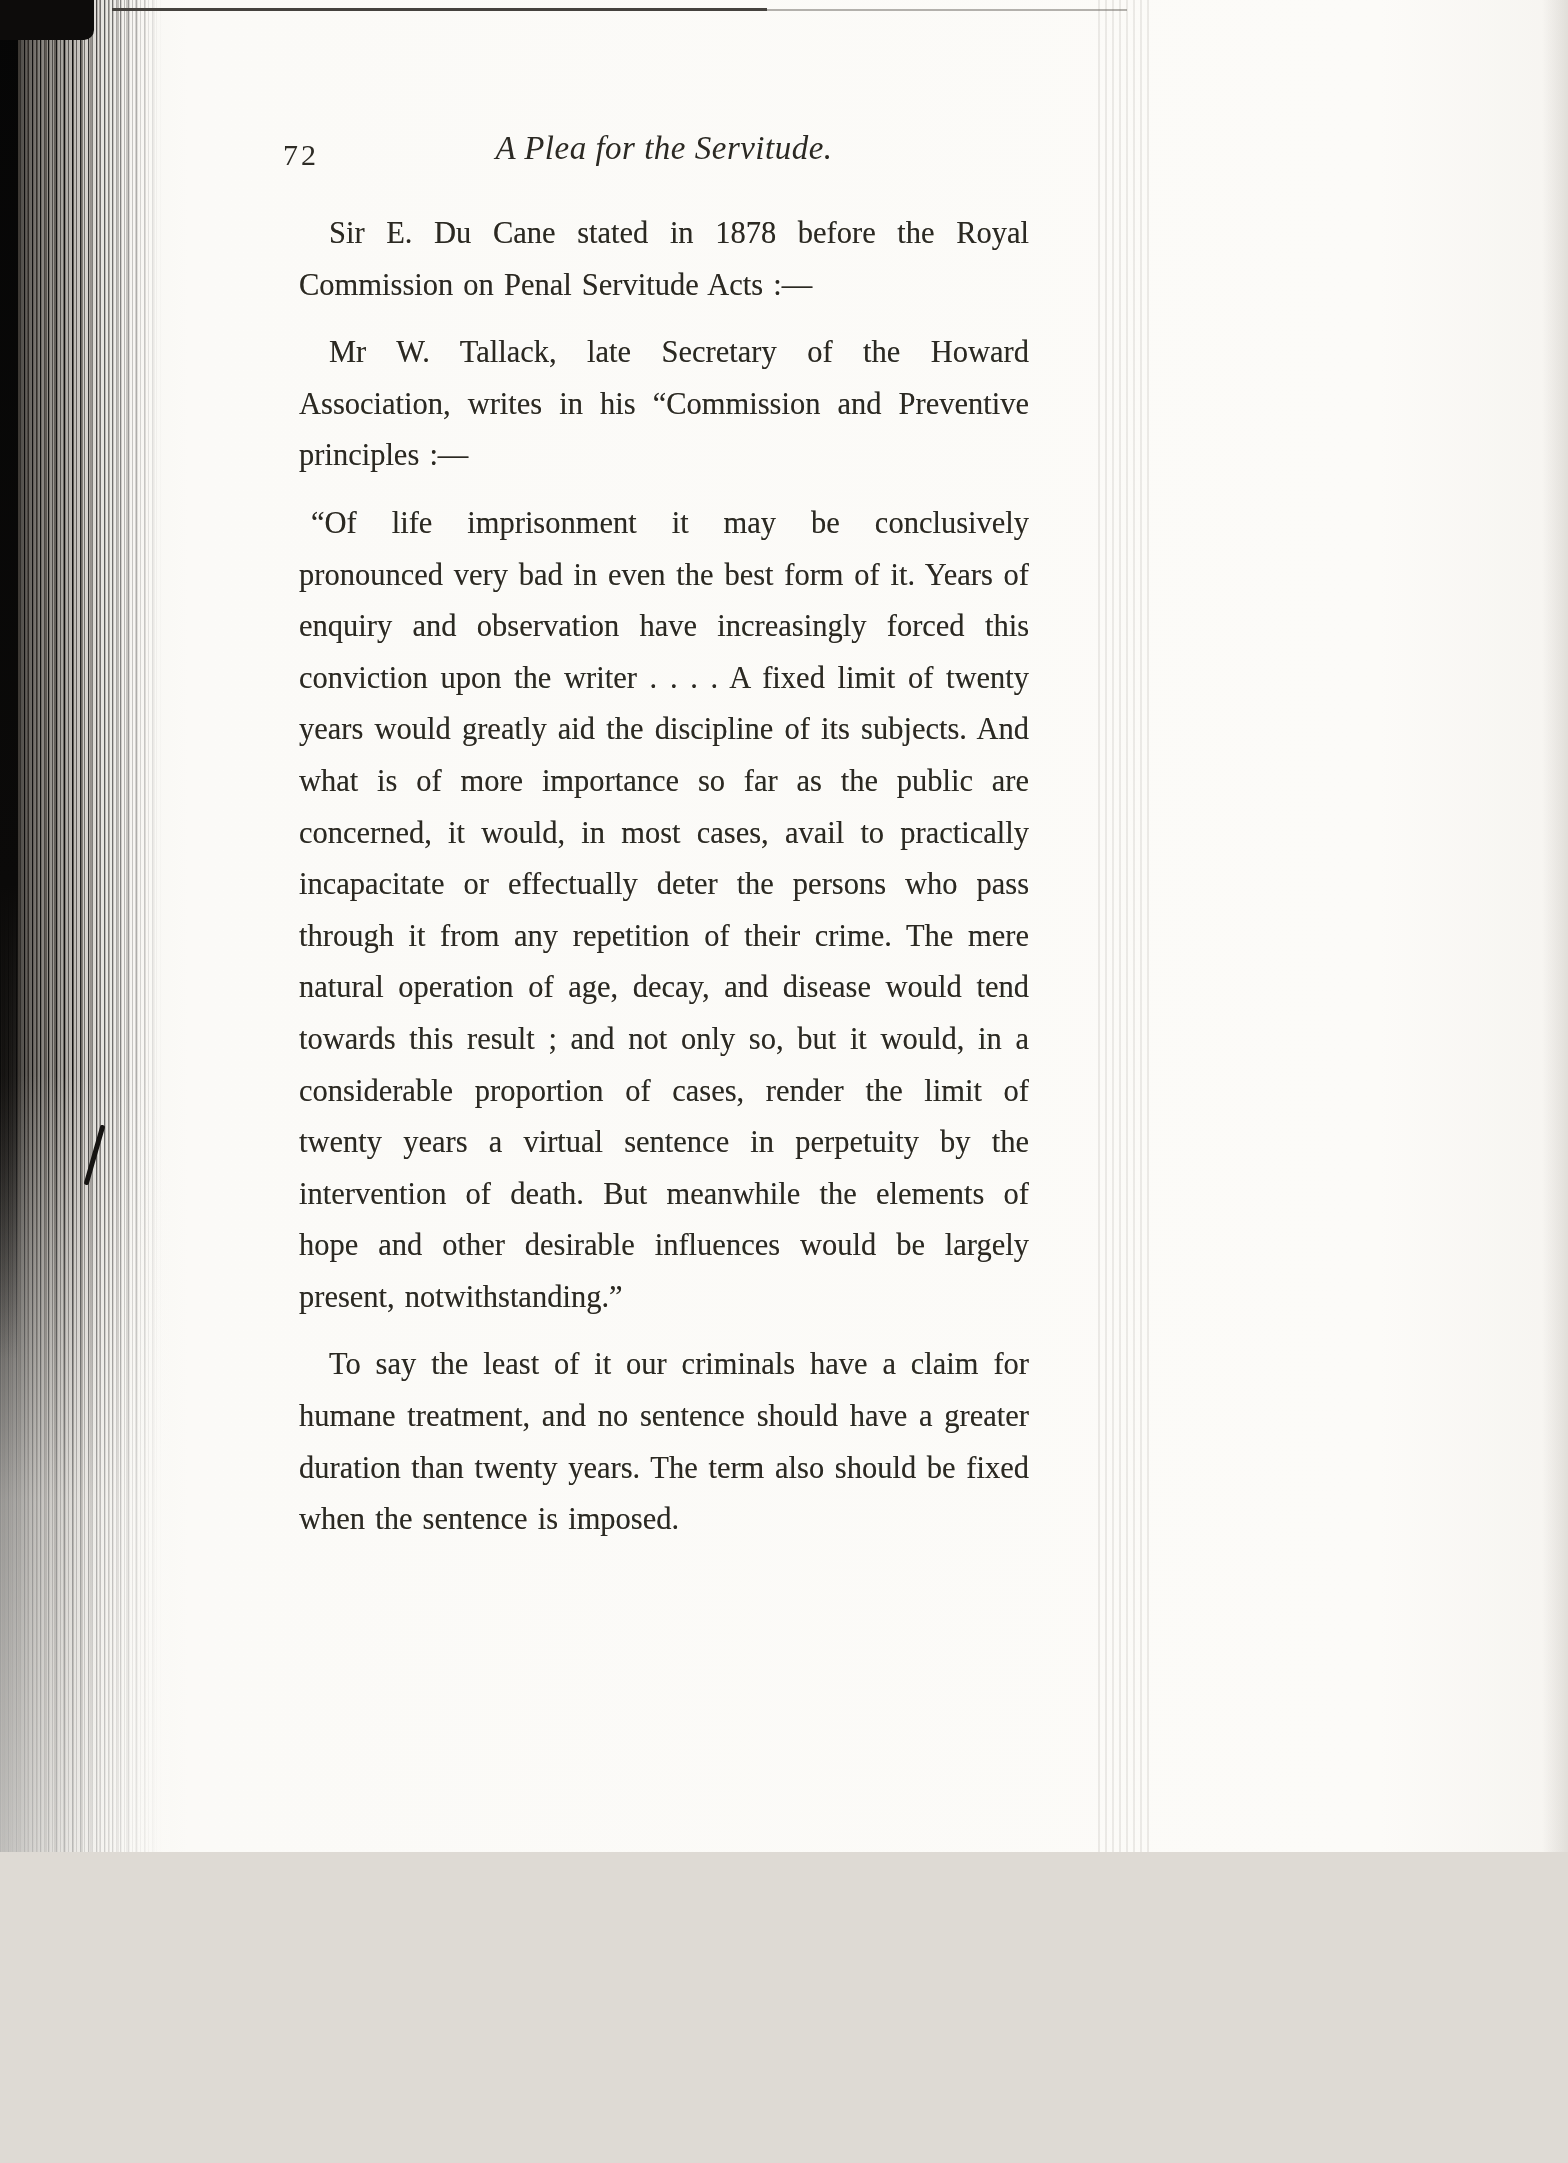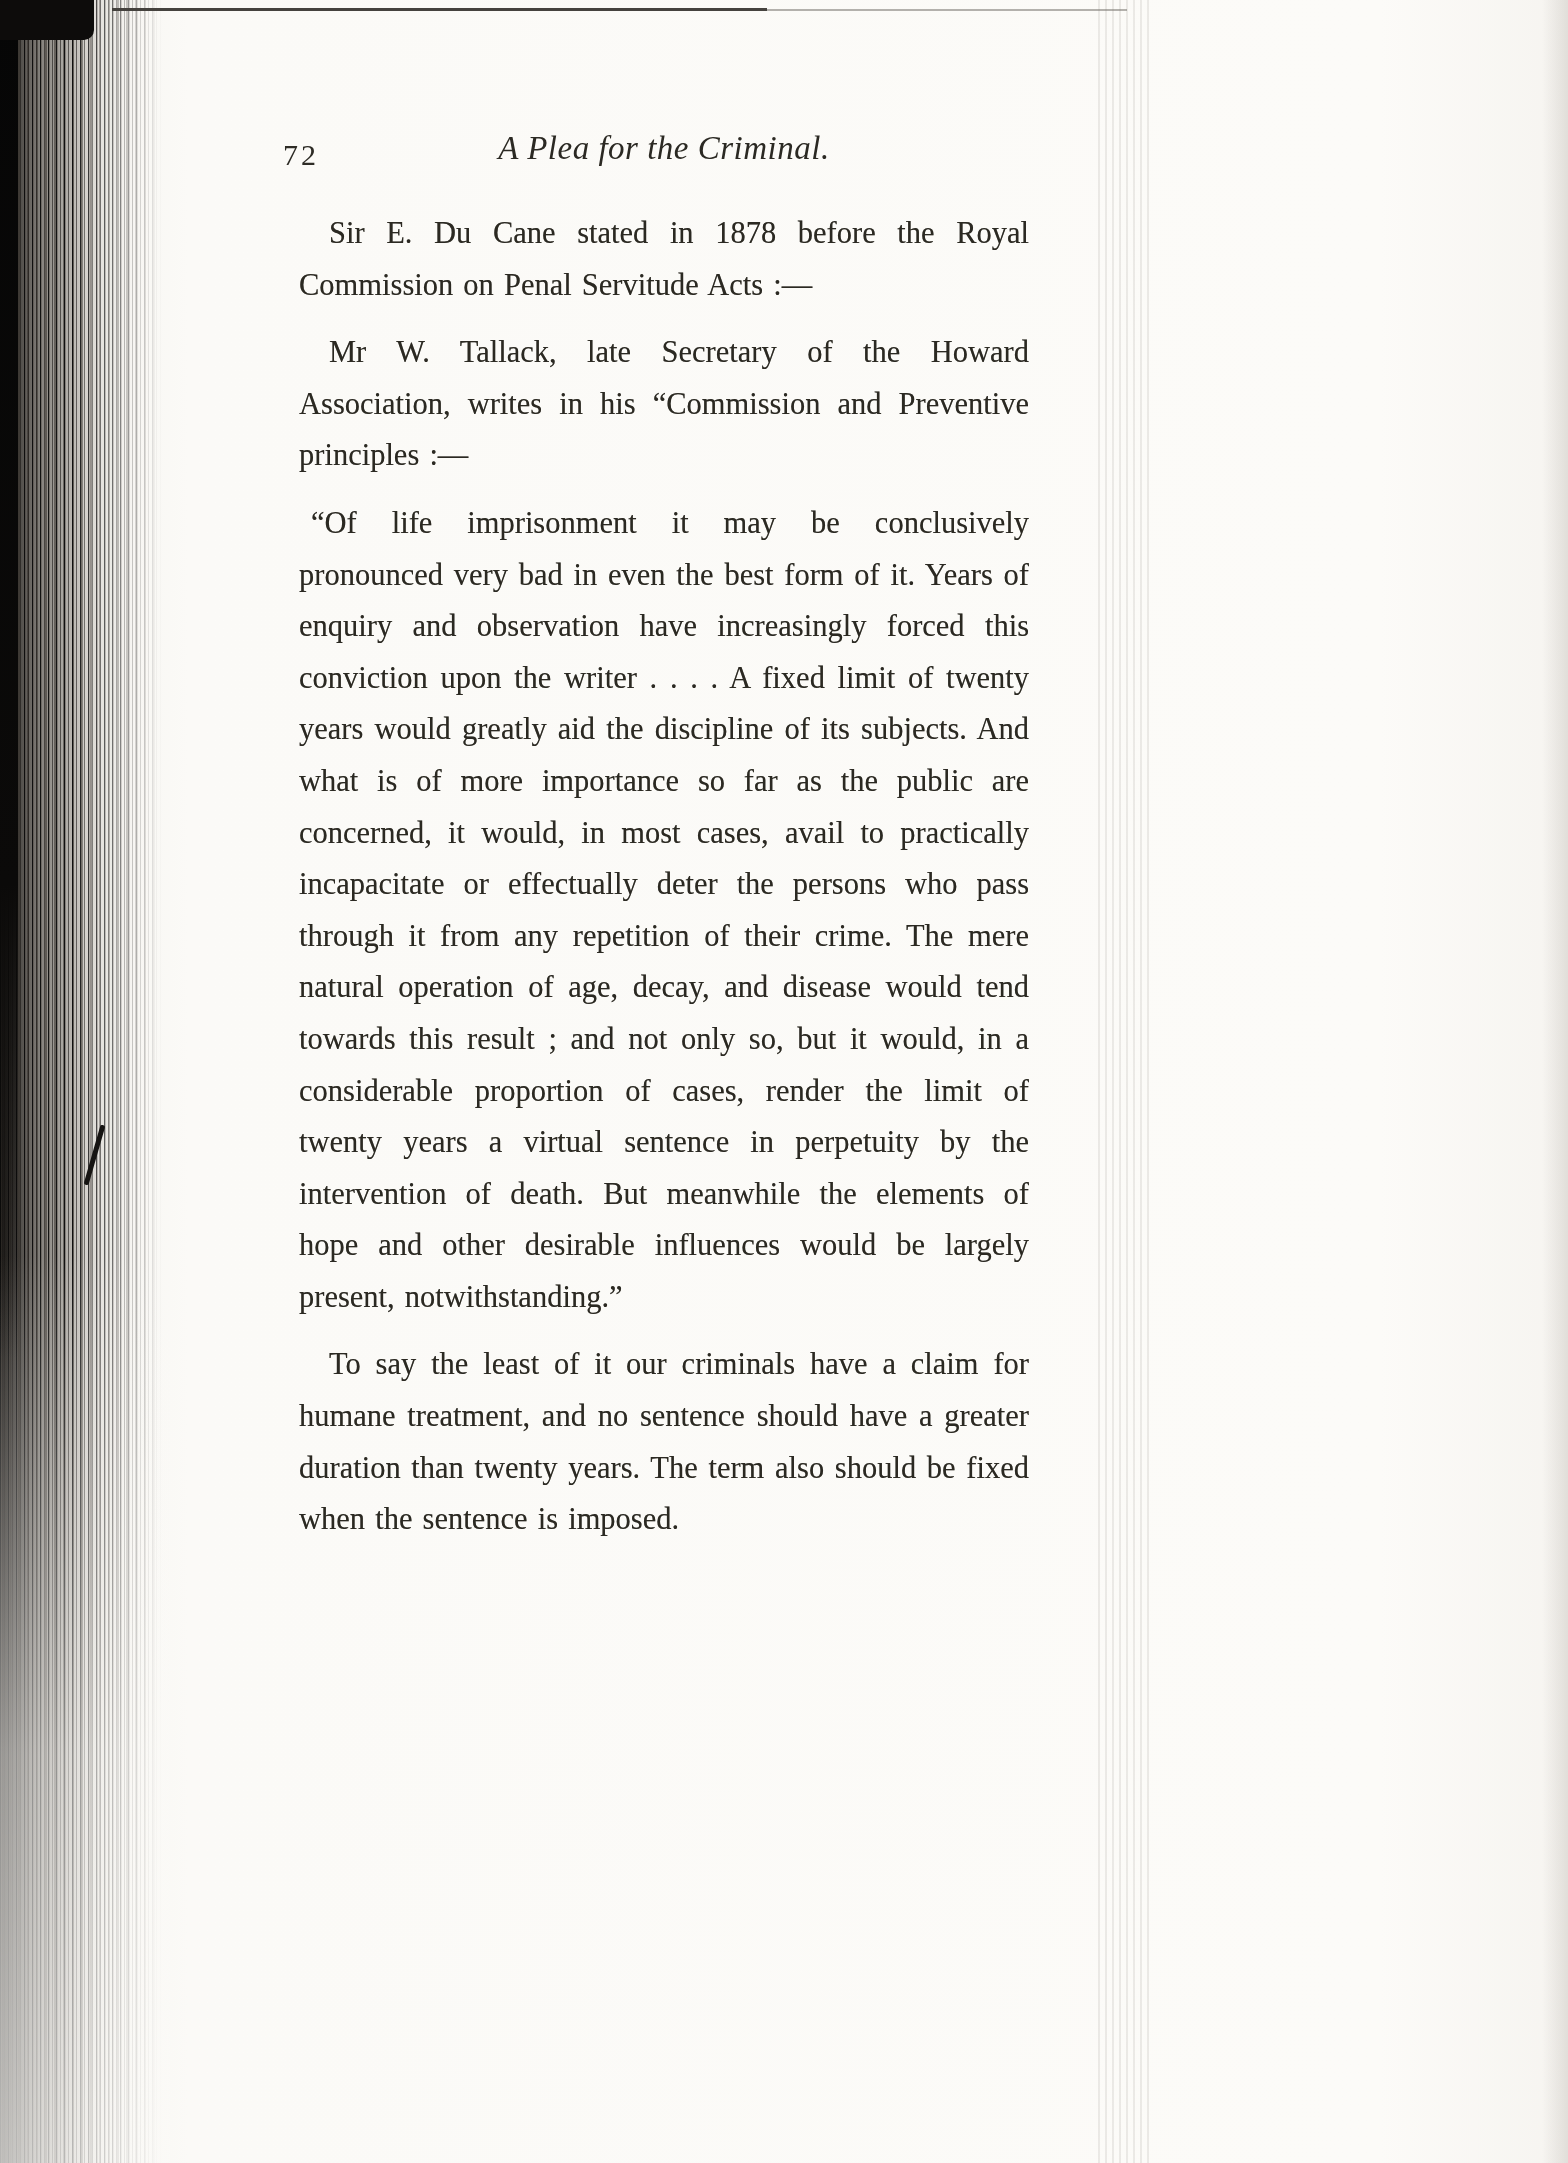--- a/index.html
+++ b/index.html
@@ -3,21 +3,21 @@
 <meta charset="utf-8">
 <style>
   html, body {
     margin: 0;
     padding: 0;
     background: #dedad4;
   }
   .scan {
     position: relative;
     width: 1568px;
-    height: 2163px;
+    height: 1852px;
     background: linear-gradient(90deg, #f2f0ec 0%, #fbfaf7 12%, #fcfbf8 88%, #f6f4f0 100%);
     overflow: hidden;
     font-family: "Liberation Serif", "DejaVu Serif", serif;
   }
 
   
   .binding {
     position: absolute;
     left: 0; top: 0;
     width: 165px; height: 100%;
@@ -142,21 +142,21 @@
   <div class="gutter-tick"></div>
   <div class="rule-top"></div>
   <div class="rule-top-faint"></div>
   <div class="right-streaks"></div>
   <div class="edge-right-shade"></div>
 
   <div class="page-text">
 
     <div class="page-header">
       <span class="page-number">72</span>
-      <div class="running-title">A Plea for the Criminal.</div>
+      <div class="running-title">A Plea for the Servitude.</div>
     </div>
 
     <div class="body-copy">
       <p class="ind">Sir E. Du Cane stated in 1878 before the Royal Commission on Penal Servitude Acts :—</p>
       <p class="ind">Mr W. Tallack, late Secretary of the Howard Association, writes in his “Commission and Preventive principles :—</p>
       <p class="ind-q">“Of life imprisonment it may be conclusively pronounced very bad in even the best form of it.  Years of enquiry and observation have increasingly forced this conviction upon the writer  .   .   .   .   A fixed limit of twenty years would greatly aid the discipline of its subjects.   And what is of more importance so far as the public are concerned, it would, in most cases, avail to practically incapacitate or effectually deter the persons who pass through it from any repetition of their crime.   The mere natural operation of age, decay, and disease would tend towards this result ; and not only so, but it would, in a considerable proportion of cases, render the limit of twenty years a virtual sentence in perpetuity by the intervention of death.   But meanwhile the elements of hope and other desirable influences would be largely present, notwithstanding.”</p>
       <p class="ind">To say the least of it our criminals have a claim for humane treatment, and no sentence should have a greater duration than twenty years.   The term also should be fixed when the sentence is imposed.</p>
     </div>
 
   </div>

